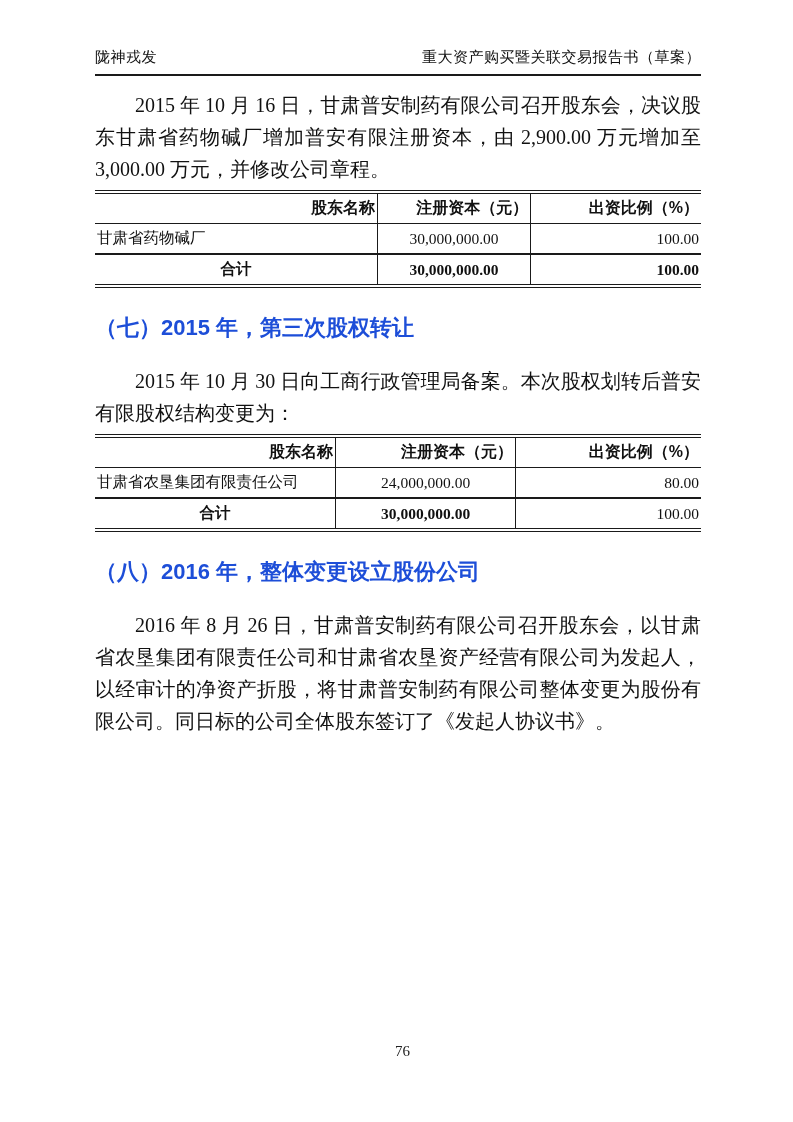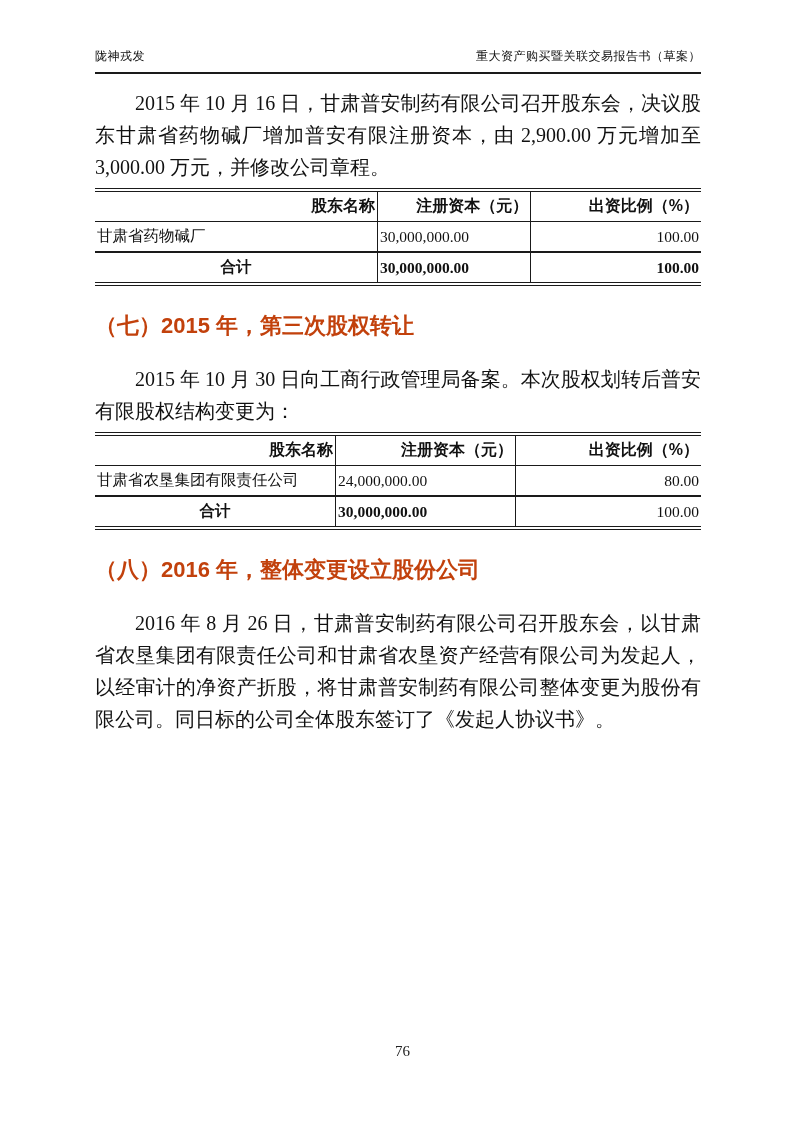--- a/index.html
+++ b/index.html
@@ -17,38 +17,38 @@
     left: 95px; top: 0;
     width: 606px;
   }
   .doc-header {
     padding-top: 48px;
     padding-bottom: 7px;
     border-bottom: 2px solid #1a1a1a;
     display: flex;
     justify-content: space-between;
     align-items: flex-end;
-    font-size: 12px;
+    font-size: 15px;
     letter-spacing: 0.5px;
   }
   .body-text {
     font-size: 20px;
     line-height: 32px;
     text-align: justify;
     text-indent: 2em;
     margin-top: 13px;
   }
   .first-para { }
   .section-heading {
     font-family: "Liberation Sans", "DejaVu Sans", sans-serif;
     font-weight: bold;
     font-size: 22px;
     line-height: 30px;
     margin: 25px 0 22px 0;
-    color: #c2410c;
+    color: #1d4ed8;
   }
   table.data-table {
     width: 100%;
     border-collapse: collapse;
     border-top: 4px double #1a1a1a;
     border-bottom: 4px double #1a1a1a;
     margin-top: 5px;
     table-layout: fixed;
   }
   table.data-table th, table.data-table td {
@@ -63,21 +63,21 @@
   table.data-table th {
     font-family: "Liberation Sans", "DejaVu Sans", sans-serif;
     font-weight: bold;
     text-align: right;
     font-size: 16px;
   }
   table.data-table td.col-divider, table.data-table th.col-divider {
     border-left: 1.5px solid #1a1a1a;
   }
   td.cell-name { text-align: left; padding-left: 5px; margin-top: 12px; }
-  td.cell-num { text-align: left; padding-right: 3px; }
+  td.cell-num { text-align: center; padding-right: 3px; }
   td.cell-ratio { text-align: right; padding-right: 6px; }
   tr.total-row td { border-top: 2px solid #1a1a1a; }
   td.total-label {
     text-align: center;
     font-family: "Liberation Sans", "DejaVu Sans", sans-serif;
     font-weight: bold;
   }
   td.bold { font-weight: bold; }
   .t1 col.c1 { width: 46.6%; } .t1 col.c2 { width: 25.3%; } .t1 col.c3 { width: 28.1%; }
   .t2 col.c1 { width: 39.7%; } .t2 col.c2 { width: 29.7%; } .t2 col.c3 { width: 30.6%; }

